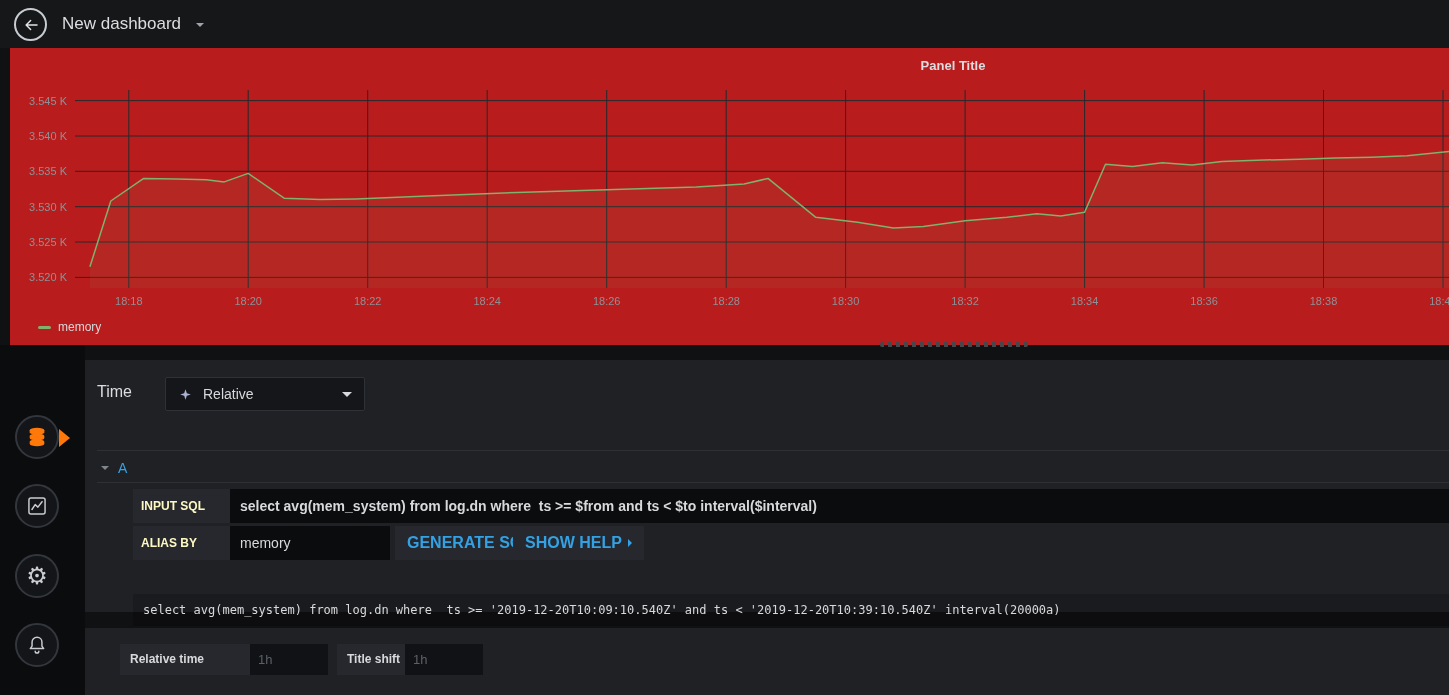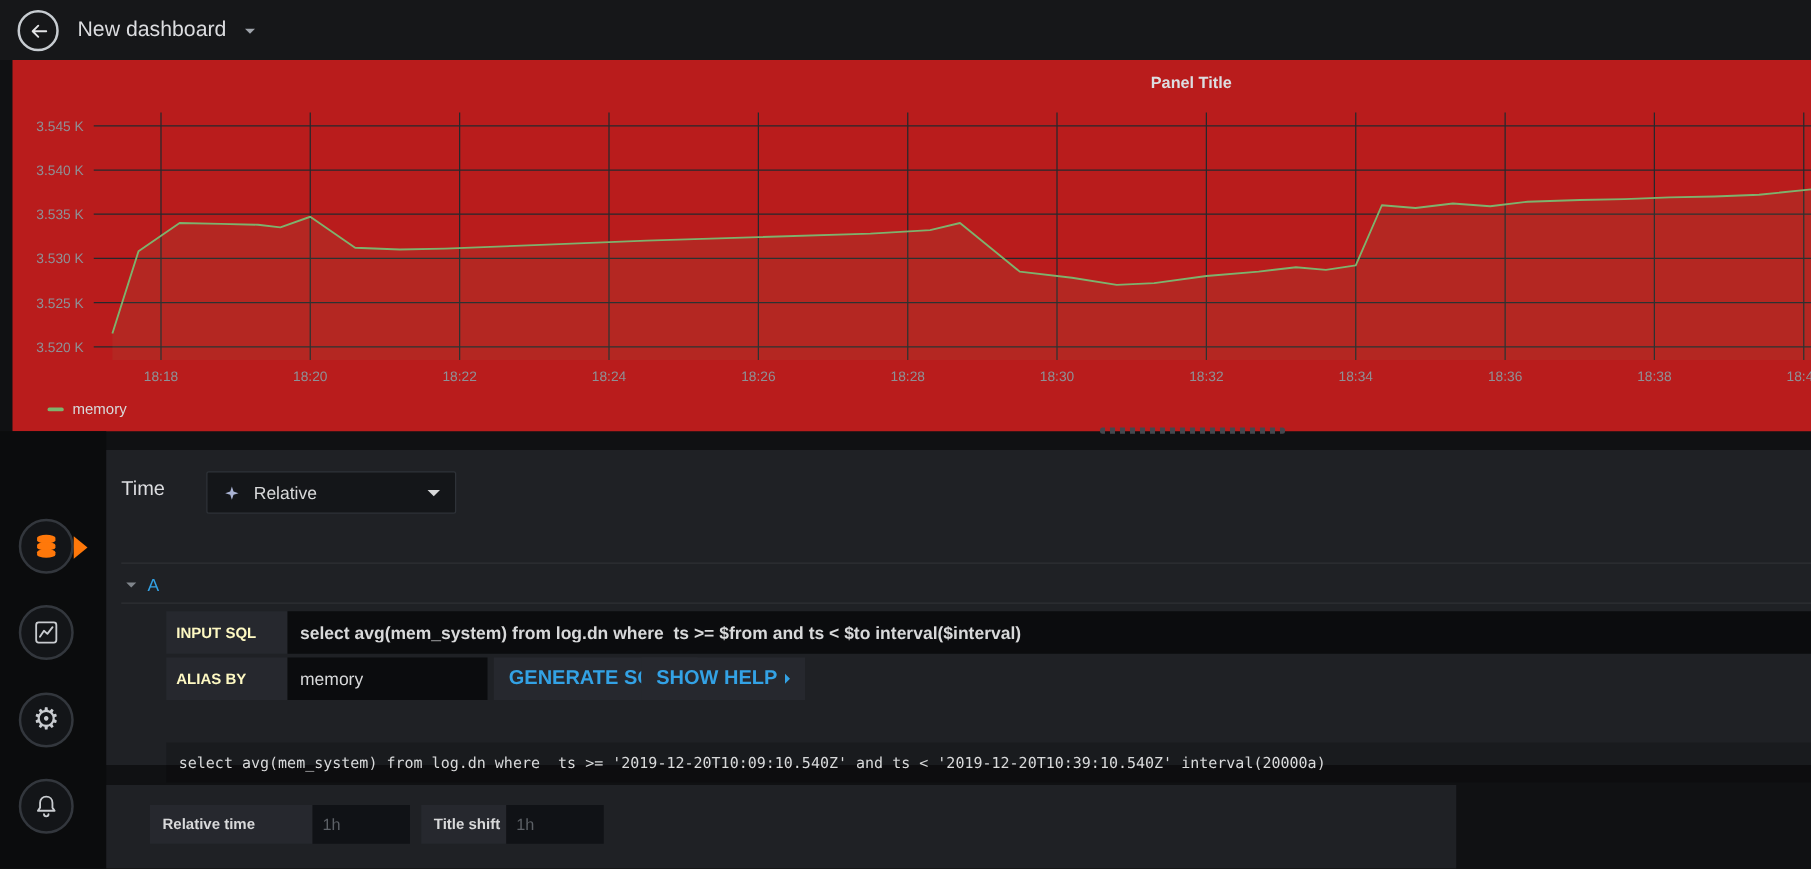--- a/index.html
+++ b/index.html
@@ -67,21 +67,21 @@
                  color: #d8d9da; font-size: 14px; font-family: "Liberation Sans", sans-serif; padding: 0 10px; }
   .btn-text { position: absolute; top: 166px; height: 34px; background: #26282e; color: #33a2e5; font-size: 16px; font-weight: 700;
               display: flex; align-items: center; gap: 6px; padding: 0 12px; cursor: pointer; }
   .btn-generate { left: 310px; }
   .btn-help { left: 428px; }
   .sql-preview { position: absolute; left: 48px; right: 0; top: 206px; height: 32px; line-height: 32px; padding: 0 10px;
                  background: rgba(0,0,0,0.18); font-family: "DejaVu Sans Mono", monospace; font-size: 12px; color: #d8d9da;
                  white-space: pre; overflow: hidden; margin-top: 28px; }
 
   
-  .time-section { position: absolute; left: 85px; top: 628px; width: 1080px; height: 67px; background: #1f2125; }
+  .time-section { position: absolute; left: 85px; top: 628px; width: 1364px; height: 67px; background: #1f2125; }
   .lbl-reltime { position: absolute; left: 35px; top: 16px; width: 130px; height: 31px; line-height: 31px; padding-left: 10px; }
   .reltime-input { position: absolute; left: 165px; top: 16px; width: 78px; height: 31px; background: #101216; border: none; outline: none;
                    color: #d8d9da; font-size: 13px; font-family: "Liberation Sans", sans-serif; padding: 0 8px; }
   .lbl-timeshift { position: absolute; left: 252px; top: 16px; width: 68px; height: 31px; line-height: 31px; padding-left: 10px; }
   .timeshift-input { position: absolute; left: 320px; top: 16px; width: 78px; height: 31px; background: #101216; border: none; outline: none;
                      color: #d8d9da; font-size: 13px; font-family: "Liberation Sans", sans-serif; padding: 0 8px; }
   input::placeholder { color: #5c6066; }
 
   svg.ic { display: block; }
 </style>

